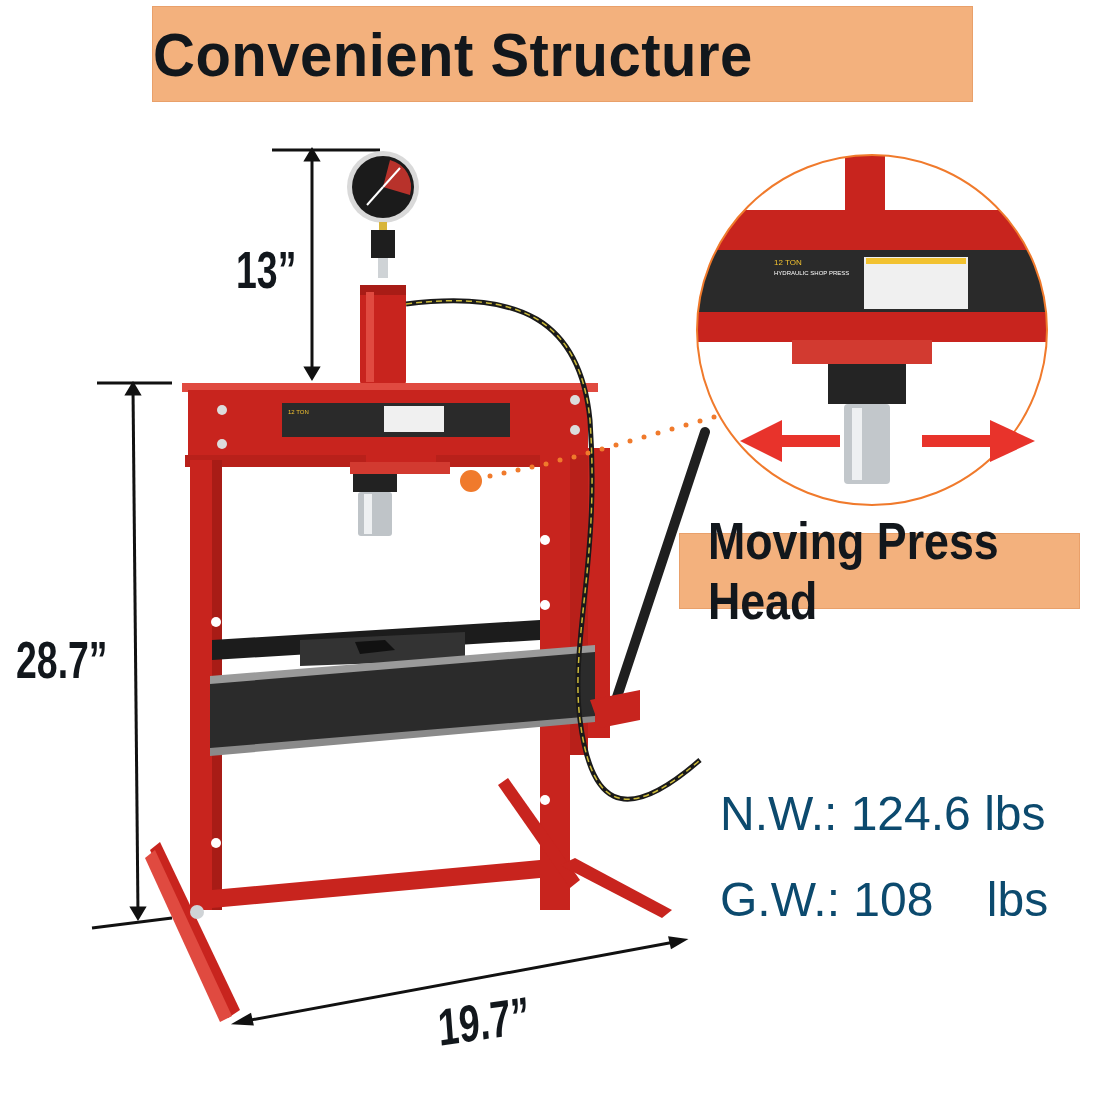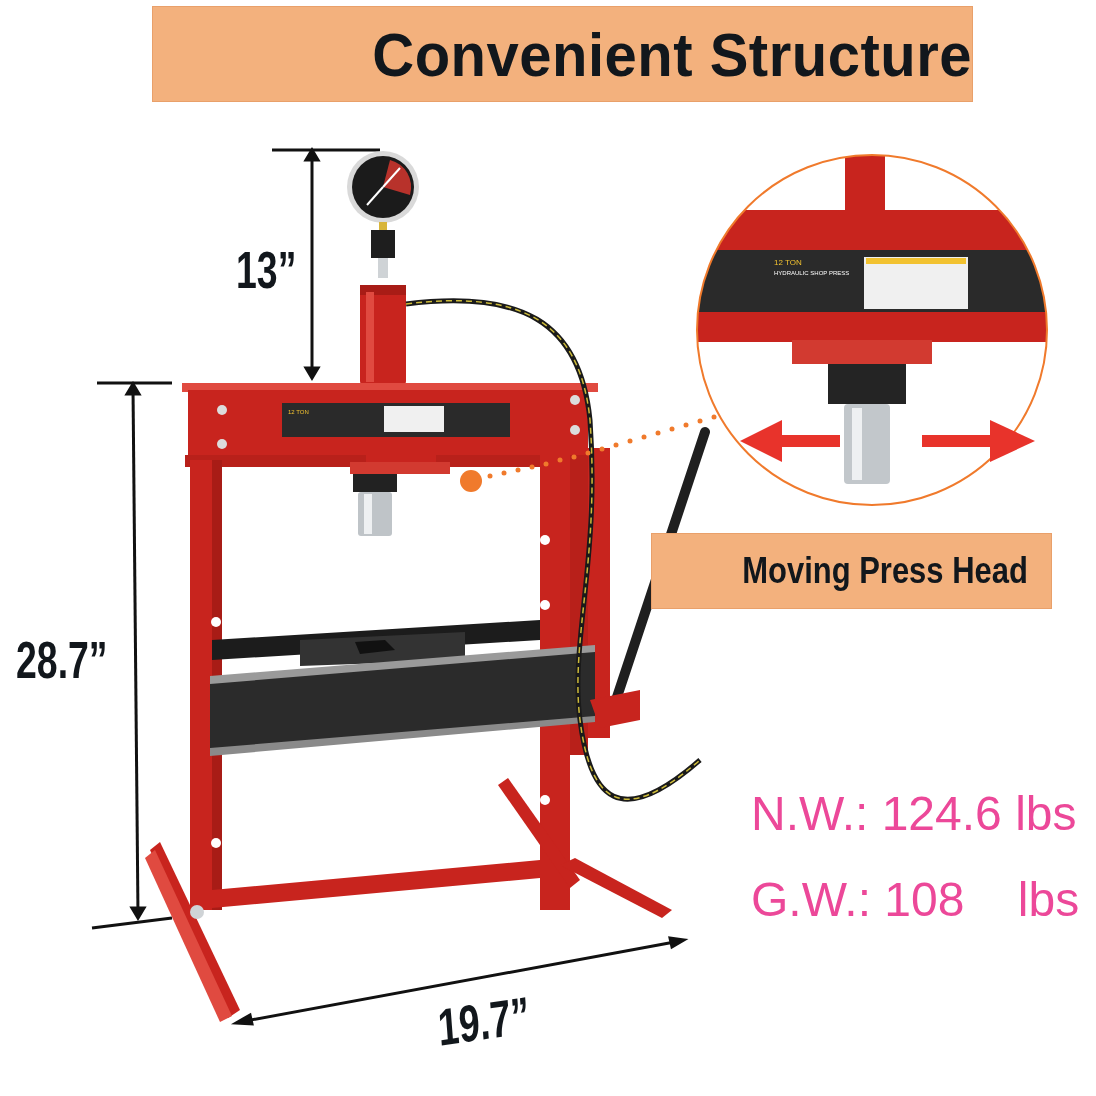--- a/index.html
+++ b/index.html
@@ -1,26 +1,26 @@
 <!DOCTYPE html>
 <html><head>
 <meta charset="utf-8">
 <style>
   html, body { margin:0; padding:0; background:#ffffff; }
   body { width:1096px; height:1096px; position:relative; overflow:hidden; font-family:"Liberation Sans", sans-serif; }
-  .banner { position:absolute; background:#f3b17d; border:1px solid #e9a06a; display:flex; align-items:center; justify-content:flex-end; color:#12171c; font-weight:bold; }
+  .banner { position:absolute; background:#f3b17d; border:1px solid #e9a06a; display:flex; align-items:center; justify-content:flex-start; color:#12171c; font-weight:bold; }
   .title-banner { left:152px; top:6px; width:819px; height:94px; font-size:58px; letter-spacing:0.5px; }
   .title-banner span { transform:scaleY(1.05); display:inline-block; }
-  .label-banner { left:651px; top:533px; width:399px; height:74px; font-size:36px; }
+  .label-banner { left:679px; top:533px; width:399px; height:74px; font-size:52px; }
   .label-banner span { transform:scaleX(0.86); display:inline-block; font-weight:900; }
   .dim-text { position:absolute; color:#12171c; font-weight:bold; font-family:"Liberation Sans Narrow","Liberation Sans", sans-serif; }
   .dim-13 { left:236px; top:240px; font-size:52px; transform:scaleX(0.72); transform-origin:left top; }
   .dim-287 { left:16px; top:630px; font-size:52px; transform:scaleX(0.72); transform-origin:left top; }
   .dim-197 { left:436px; top:998px; font-size:52px; transform:scaleX(0.72) rotate(-6deg); transform-origin:left top; }
-  .spec { position:absolute; left:720px; color:#ec4899; font-size:48px; white-space:pre;margin-left:31px; }
+  .spec { position:absolute; left:720px; color:#0c4a6e; font-size:48px; white-space:pre; }
   .spec-nw { top:786px; }
   .spec-gw { top:872px; }
   svg.art { position:absolute; left:0; top:0; }
 </style>
 </head>
 <body>
 
 <svg class="art" width="1096" height="1096" viewBox="0 0 1096 1096">
 
   <g stroke="#111" stroke-width="3" fill="#111">

